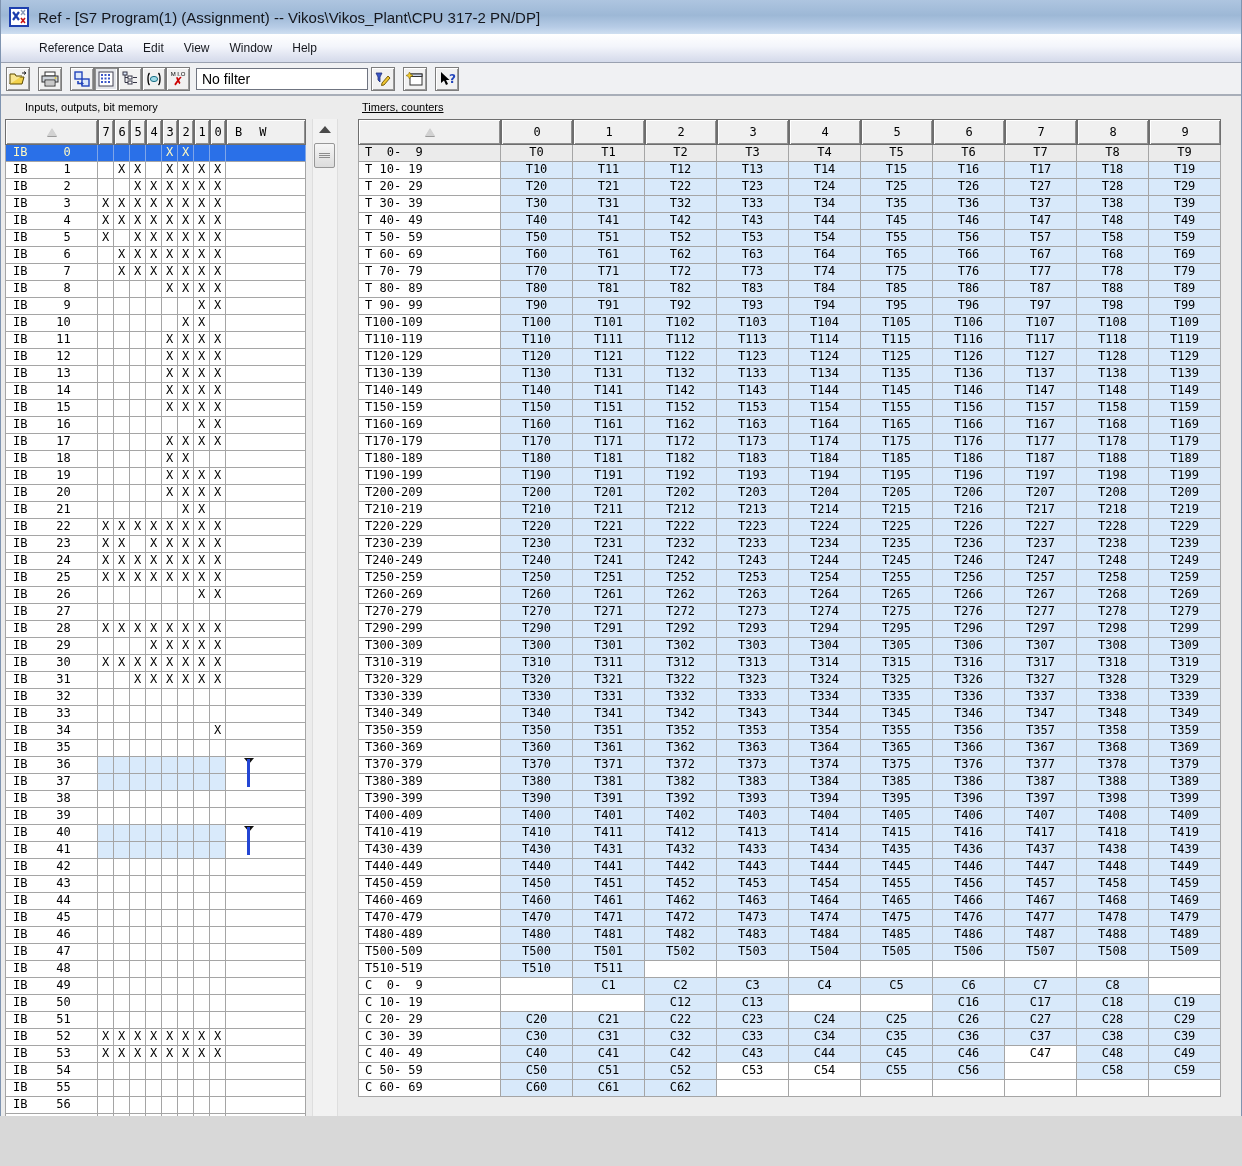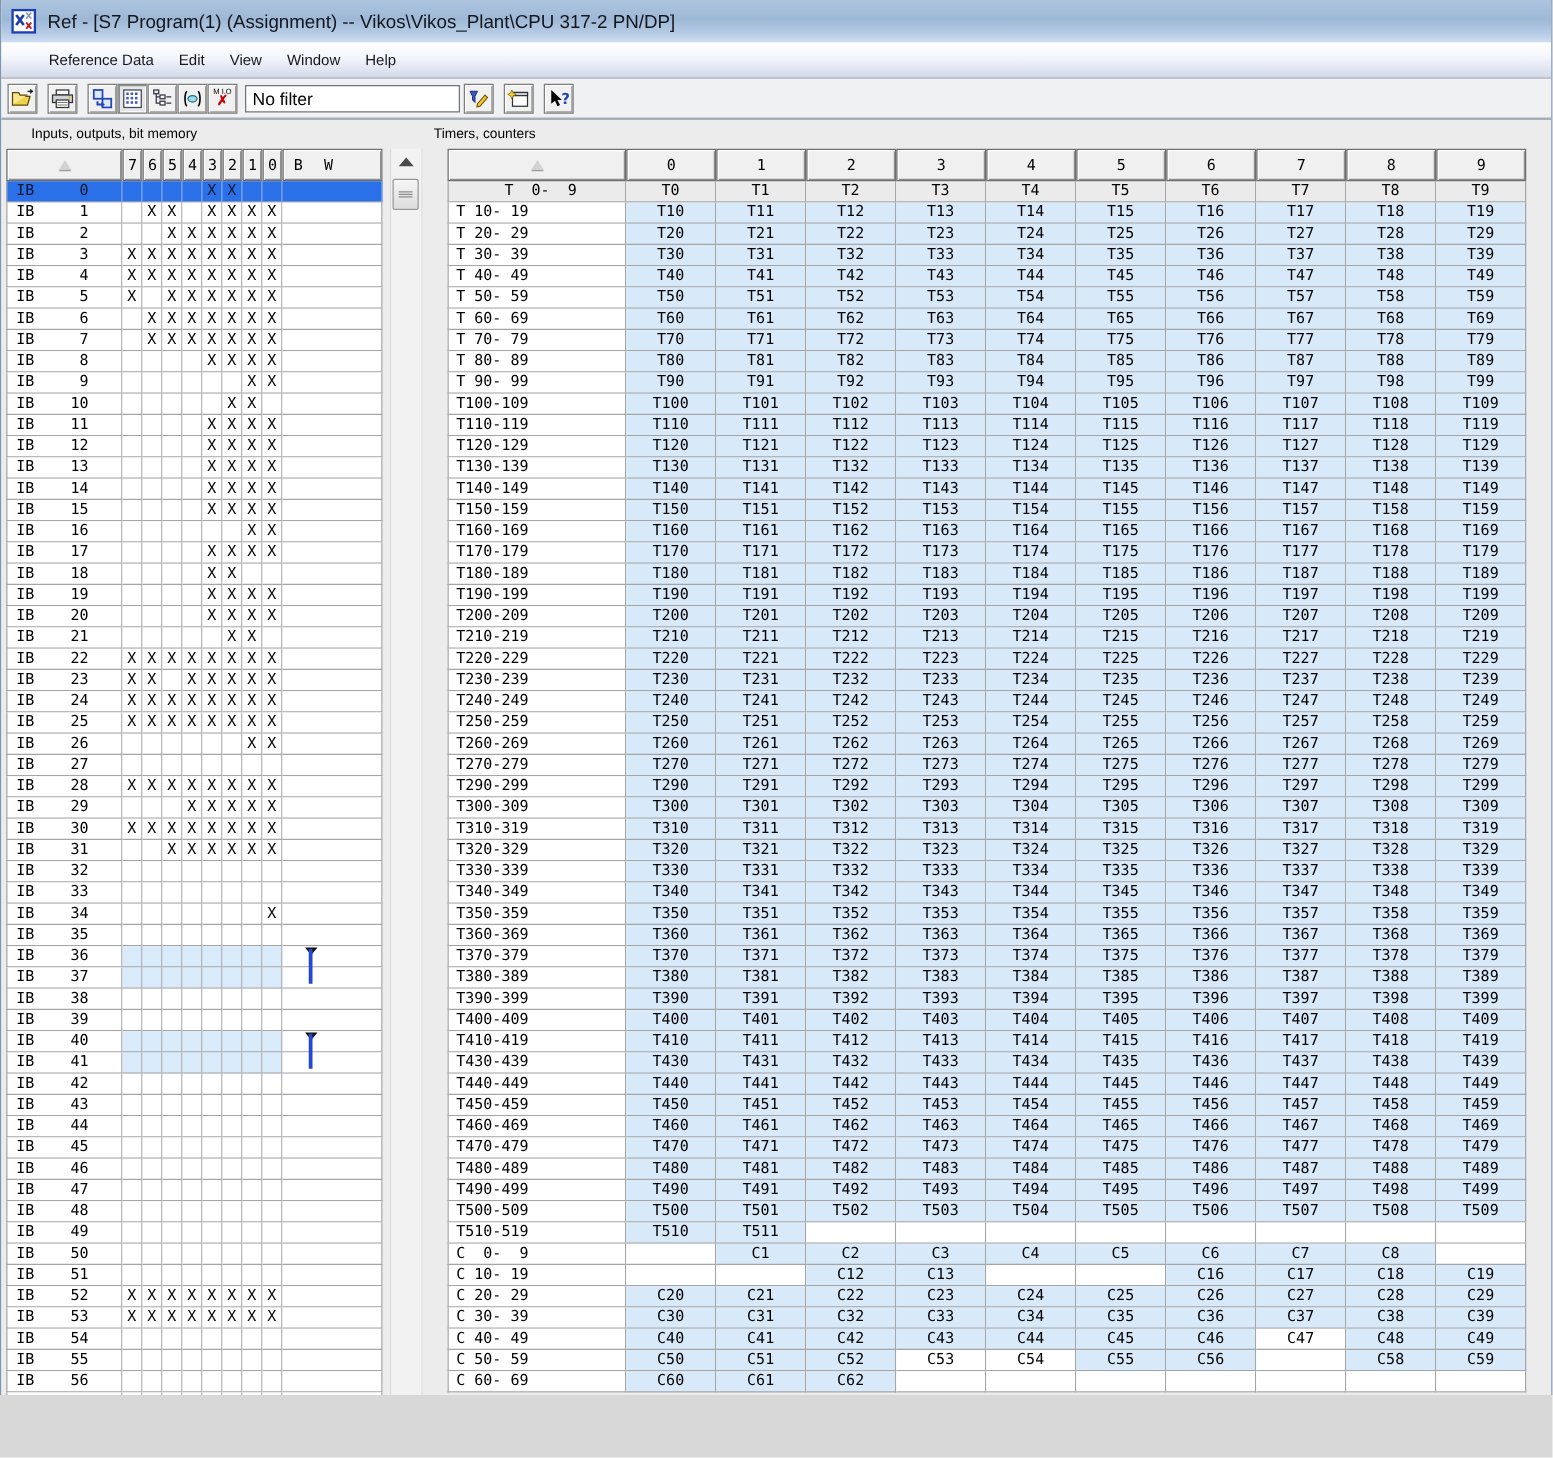--- a/index.html
+++ b/index.html
@@ -25,55 +25,55 @@
     display:flex;align-items:center;justify-content:center;box-sizing:border-box;flex:0 0 auto;}
   .tbtn.pressed{background:#e4e6ea;box-shadow:inset 1px 1px 0 #8e8e8e,inset -1px -1px 0 #ffffff;}
   .gap8{width:8px;flex:0 0 auto;} .gap3{width:3px;flex:0 0 auto;}
   #filterbox{width:172px;height:22px;border:1px solid #6f7480;background:#fff;
     font-family:"Liberation Sans",sans-serif;font-size:14px;padding:0 5px;box-sizing:border-box;flex:0 0 auto;}
   .mio{font-family:"Liberation Sans",sans-serif;font-size:6px;line-height:6px;text-align:center;color:#000;}
   .mio .cross{color:#c00;font-size:11px;line-height:9px;font-weight:bold;}
   
   #content{position:absolute;left:0;top:96px;width:100%;height:1070px;background:#ececec;}
   .pane-caption{position:absolute;top:5px;font-size:11px;color:#000;white-space:nowrap;}
-  #caption-left{left:24px;} #caption-right{left:346px;}
+  #caption-left{left:24px;} #caption-right{left:361px;text-decoration:underline;}
   
   .tbl{position:absolute;top:23px;background:#fff;}
   .hrow{display:flex;height:26px;}
   .hcell{background:#f0f0f0;border:1px solid #6e6e6e;
     box-shadow:inset 1px 1px 0 #ffffff,inset -1px -1px 0 #8f8f8f;
     box-sizing:border-box;display:flex;align-items:center;justify-content:center;
     font-family:"DejaVu Sans Mono",monospace;font-size:12px;color:#000;position:relative;}
   .sorttri{width:0;height:0;border-left:5px solid transparent;border-right:5px solid transparent;
     border-bottom:8px solid #d2d2d2;filter:drop-shadow(0 1px 0 #9a9a9a);}
   
   #left-table{left:4px;width:301px;}
   .lrow{display:flex;height:17px;box-sizing:border-box;}
   .lc{box-sizing:border-box;border-right:1px solid #a5a5a5;border-bottom:1px solid #a5a5a5;
     font-family:"DejaVu Sans Mono",monospace;font-size:12px;line-height:15px;color:#000;
     overflow:visible;position:relative;background:#fff;}
   .addr{width:93px;border-left:1px solid #a5a5a5;white-space:pre;padding-left:7px;}
   .bitc{width:16px;text-align:center;}
   .bwc{width:80px;}
-  .lrow.sel .lc{background:#2a70e8;color:#0f172a;border-right-color:#7fa6e8;border-bottom-color:#a5a5a5;}
+  .lrow.sel .lc{background:#2a70e8;color:#fef9c3;border-right-color:#7fa6e8;border-bottom-color:#a5a5a5;}
   .bitc.shade{background:#d9eafb;}
   .wmark{position:absolute;left:18px;top:0;width:10px;height:31px;z-index:6;}
   .wflag{position:absolute;left:0;top:1px;width:0;height:0;
     border-left:5px solid transparent;border-right:5px solid transparent;border-top:6px solid #101010;}
   .wline{position:absolute;left:3px;top:2px;width:3px;height:28px;background:#2446d4;}
   
   #right-table{left:357px;width:863px;}
   .rrow{display:flex;height:17px;box-sizing:border-box;}
   .rc{box-sizing:border-box;border-right:1px solid #a5a5a5;border-bottom:1px solid #a5a5a5;
     font-family:"DejaVu Sans Mono",monospace;font-size:12px;line-height:15px;color:#000;
     text-align:center;background:#fff;}
   .rlabel{width:143px;border-left:1px solid #a5a5a5;text-align:left;white-space:pre;padding-left:6px;}
   .rcell{width:72px;}
   .rc.bl{background:#d8e9fa;}
-  .rc.gy{background:#ebebeb;text-align:center;}
+  .rc.gy{background:#ebebeb;}
   
   #vscroll{position:absolute;left:311px;top:23px;width:26px;height:1047px;background:#f2f2f2;
     border-left:1px solid #dedede;border-right:1px solid #dedede;box-sizing:border-box;}
   #vs-up{position:absolute;left:0;top:0;width:24px;height:20px;display:flex;align-items:center;justify-content:center;}
   .uptri{width:0;height:0;border-left:6px solid transparent;border-right:6px solid transparent;border-bottom:7px solid #4a4a4a;}
   #vs-thumb{position:absolute;left:1px;top:24px;width:21px;height:25px;border:1px solid #979797;border-radius:2px;
     background:linear-gradient(180deg,#f6f6f6,#dcdcdc);box-sizing:border-box;
     display:flex;flex-direction:column;align-items:center;justify-content:center;gap:2px;}
   .grip{width:11px;height:1px;background:#8c8c8c;box-shadow:0 -2px 0 #8c8c8c,0 2px 0 #8c8c8c;}
 </style>
@@ -1579,33 +1579,20 @@
             <div class="rc rcell bl">T482</div>
             <div class="rc rcell bl">T483</div>
             <div class="rc rcell bl">T484</div>
             <div class="rc rcell bl">T485</div>
             <div class="rc rcell bl">T486</div>
             <div class="rc rcell bl">T487</div>
             <div class="rc rcell bl">T488</div>
             <div class="rc rcell bl">T489</div>
           </div>
           <div class="rrow">
-            <div class="rc rlabel">T490-499</div>
-            <div class="rc rcell bl">T490</div>
-            <div class="rc rcell bl">T491</div>
-            <div class="rc rcell bl">T492</div>
-            <div class="rc rcell bl">T493</div>
-            <div class="rc rcell bl">T494</div>
-            <div class="rc rcell bl">T495</div>
-            <div class="rc rcell bl">T496</div>
-            <div class="rc rcell bl">T497</div>
-            <div class="rc rcell bl">T498</div>
-            <div class="rc rcell bl">T499</div>
-          </div>
-          <div class="rrow">
             <div class="rc rlabel">T500-509</div>
             <div class="rc rcell bl">T500</div>
             <div class="rc rcell bl">T501</div>
             <div class="rc rcell bl">T502</div>
             <div class="rc rcell bl">T503</div>
             <div class="rc rcell bl">T504</div>
             <div class="rc rcell bl">T505</div>
             <div class="rc rcell bl">T506</div>
             <div class="rc rcell bl">T507</div>
             <div class="rc rcell bl">T508</div>

